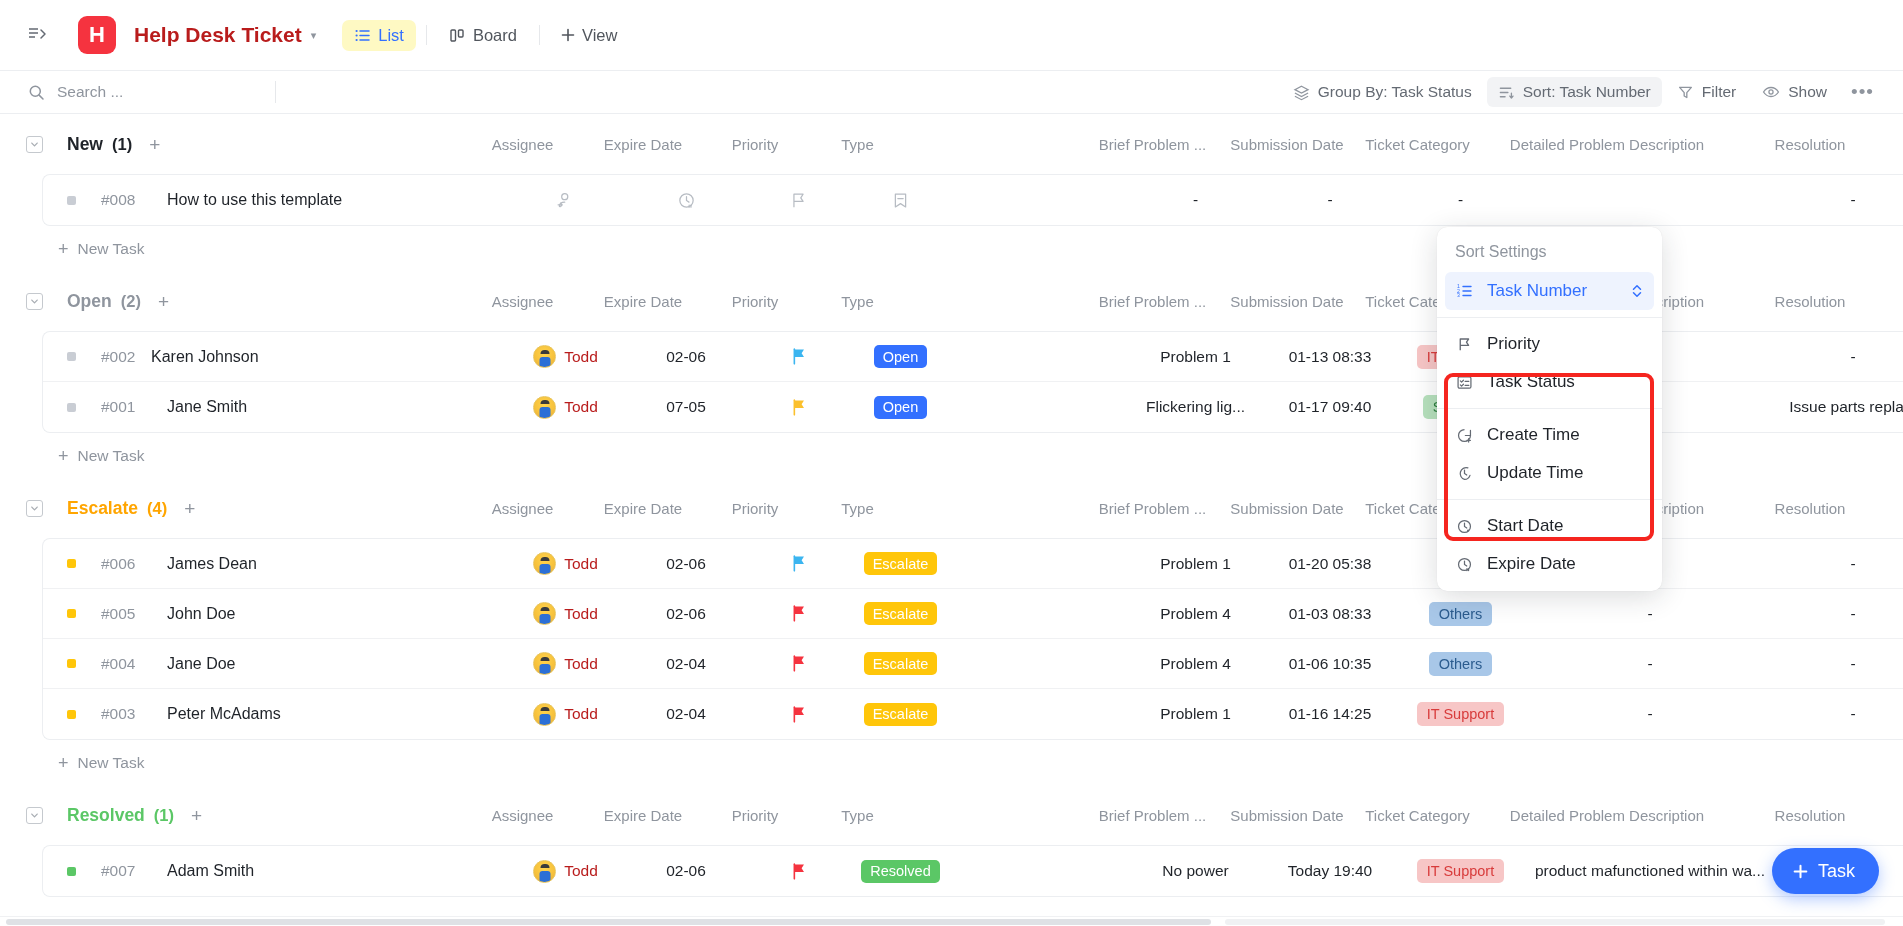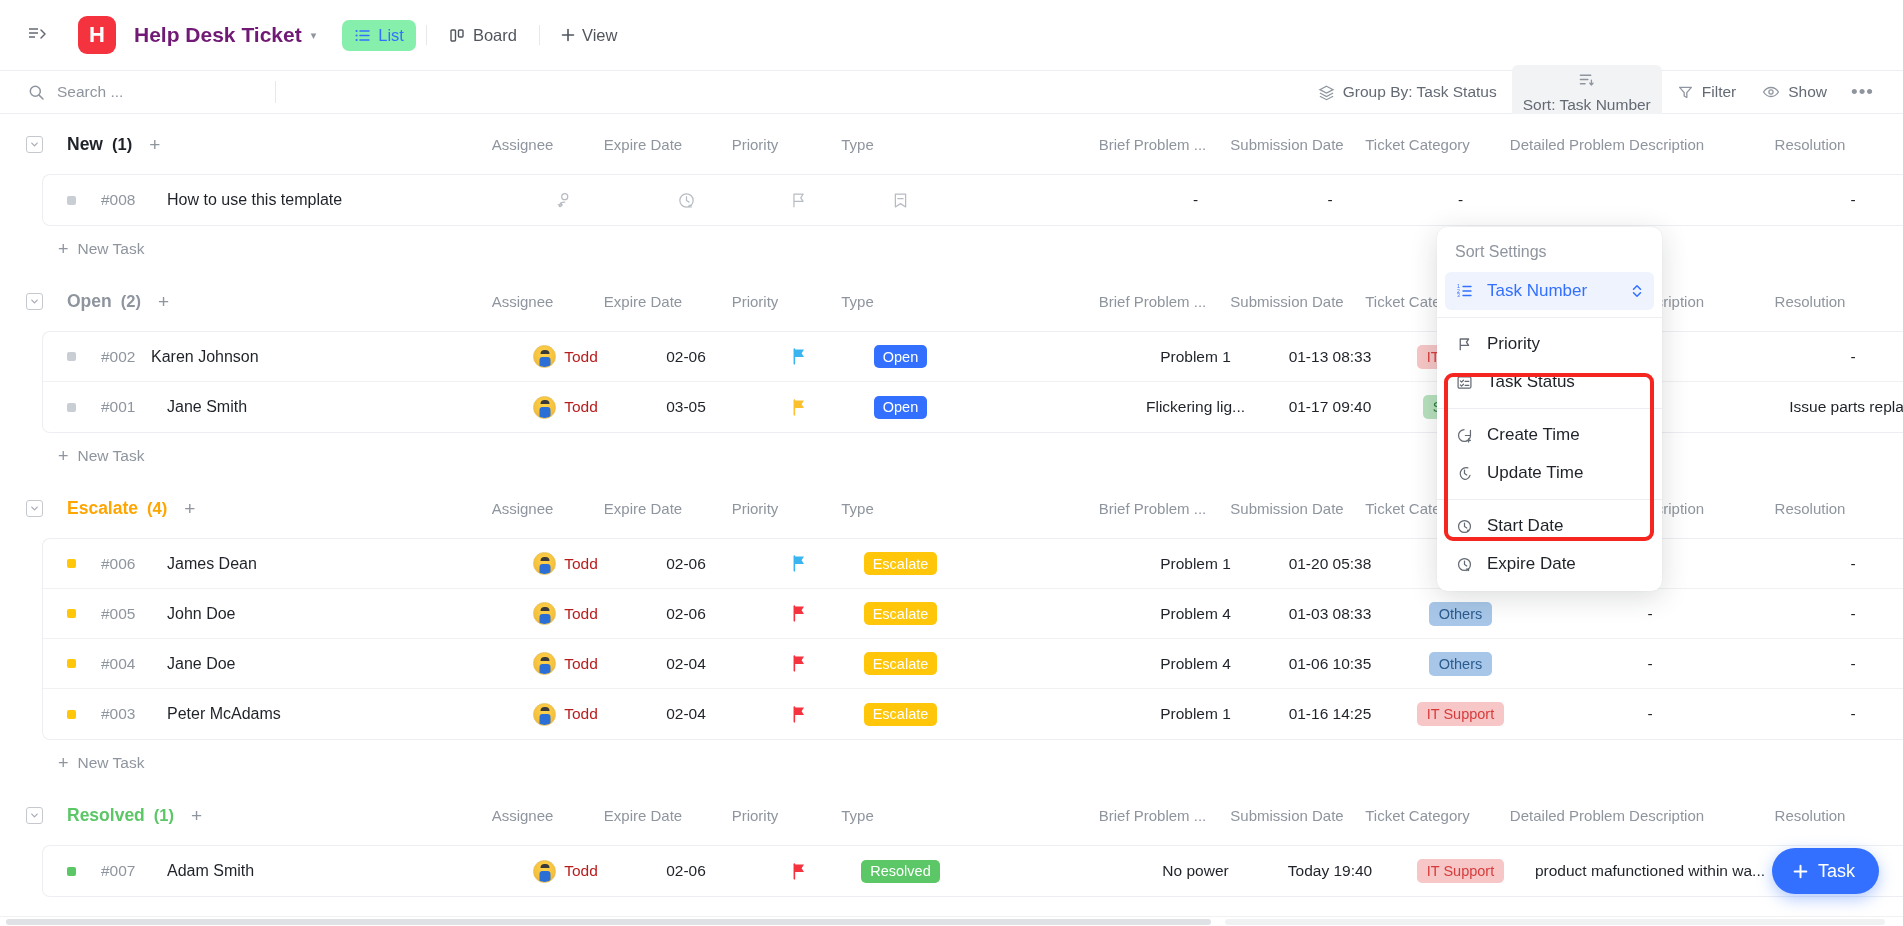--- a/index.html
+++ b/index.html
@@ -26,34 +26,34 @@
     color:#646a73;cursor:pointer;flex:0 0 auto;
   }
   .app-logo{
     width:38px;height:38px;border-radius:9px;background:#f5333f;
     color:#fff;font-size:22px;font-weight:bold;
     display:flex;align-items:center;justify-content:center;
     margin-left:26px;flex:0 0 auto;
     font-family:"Liberation Sans", sans-serif;
   }
   .doc-title{
-    margin-left:18px;font-size:21px;font-weight:bold;color:#701a75;
+    margin-left:18px;font-size:21px;font-weight:bold;color:#b91c1c;
     white-space:nowrap;
   }
   .title-caret{
     margin-left:9px;color:#8f959e;font-size:11px;display:inline-block;
     vertical-align:3px;cursor:pointer;
   }
   .view-tabs{ display:flex;align-items:center;margin-left:26px;gap:4px; }
   .view-tab{
     display:flex;align-items:center;gap:7px;
     padding:6px 12px;border-radius:7px;font-size:16.5px;color:#51565d;
     cursor:pointer;white-space:nowrap;
   }
-  .view-tab.active{ background:#86efac;color:#3370ff; }
+  .view-tab.active{ background:#fef9c3;color:#3370ff; }
   .view-sep{ width:1px;height:20px;background:#e6e8eb;margin:0 6px; }
   .add-view{
     display:flex;align-items:center;gap:6px;padding:6px 10px;
     font-size:16.5px;color:#51565d;cursor:pointer;
   }
 
   
   .toolbar{
     height:43px;display:flex;align-items:center;
     border-bottom:1px solid #eceef1;background:#fff;
@@ -71,21 +71,21 @@
   .search-input::placeholder{ color:#8f959e; }
   .tool-divider{ width:1px;height:22px;background:#e6e8eb; }
   .toolbar-right{
     margin-left:auto;display:flex;align-items:center;gap:4px;padding-right:20px;
   }
   .tool-btn{
     display:flex;align-items:center;gap:8px;
     padding:6px 11px;border-radius:6px;
     font-size:15.5px;color:#646a73;cursor:pointer;white-space:nowrap;
   }
-  .tool-btn.highlighted{ background:#f2f3f5;flex-direction:column; }
+  .tool-btn.highlighted{ background:#f2f3f5; }
   .tool-btn.more{ padding:6px 9px;font-size:19px;letter-spacing:1px;color:#8f959e; }
 
   
   .table-area{
     position:relative;height:812px;overflow:hidden;background:#fff;
   }
   .group{ margin-bottom:0; }
   .group-header{
     display:flex;align-items:center;height:60px;
     padding-left:26px;position:relative;
@@ -456,21 +456,21 @@
           <div class="row">
             <div class="cell" style="left:24px;width:14px;">
               <span class="status-dot" style="background:#c9cdd4;"></span>
             </div>
             <div class="cell task-no" style="left:58px;width:58px;">#001</div>
             <div class="cell task-title" style="left:124px;width:330px;">Jane Smith</div>
             <div class="cell center" style="left:470px;width:105px;">
               <span class="avatar"></span>
               <span class="assignee-name">Todd</span>
             </div>
-            <div class="cell center" style="left:588px;width:110px;">03-05</div>
+            <div class="cell center" style="left:588px;width:110px;">07-05</div>
             <div class="cell center" style="left:700px;width:110px;">
               <span>
                 <svg width="17" height="19" viewBox="0 0 18 20" fill="none">
                   <path d="M4.6 2.6h10.2l-2.5 4 2.5 4H4.6z" fill="#fbc02d"></path>
                   <path d="M4.6 2.2v15.6" stroke="#fbc02d" stroke-width="1.7" stroke-linecap="round"></path>
                 </svg>
               </span>
             </div>
             <div class="cell center" style="left:810px;width:95px;">
               <span class="badge" style="background:#3370ff;">Open</span>

